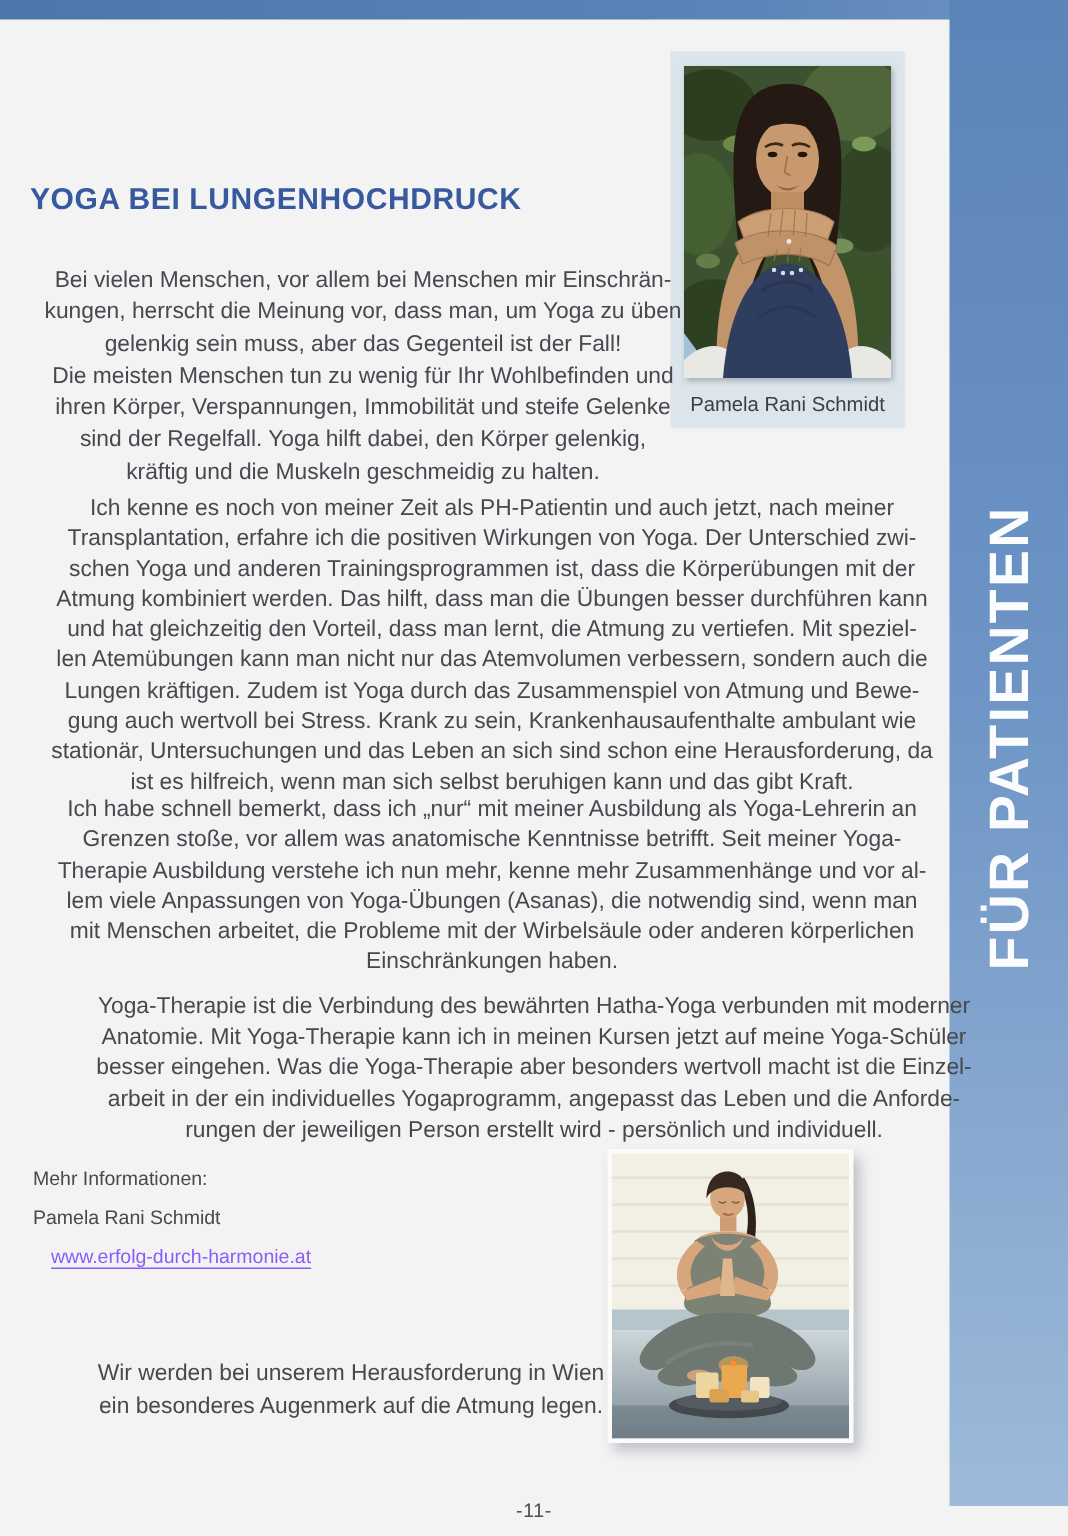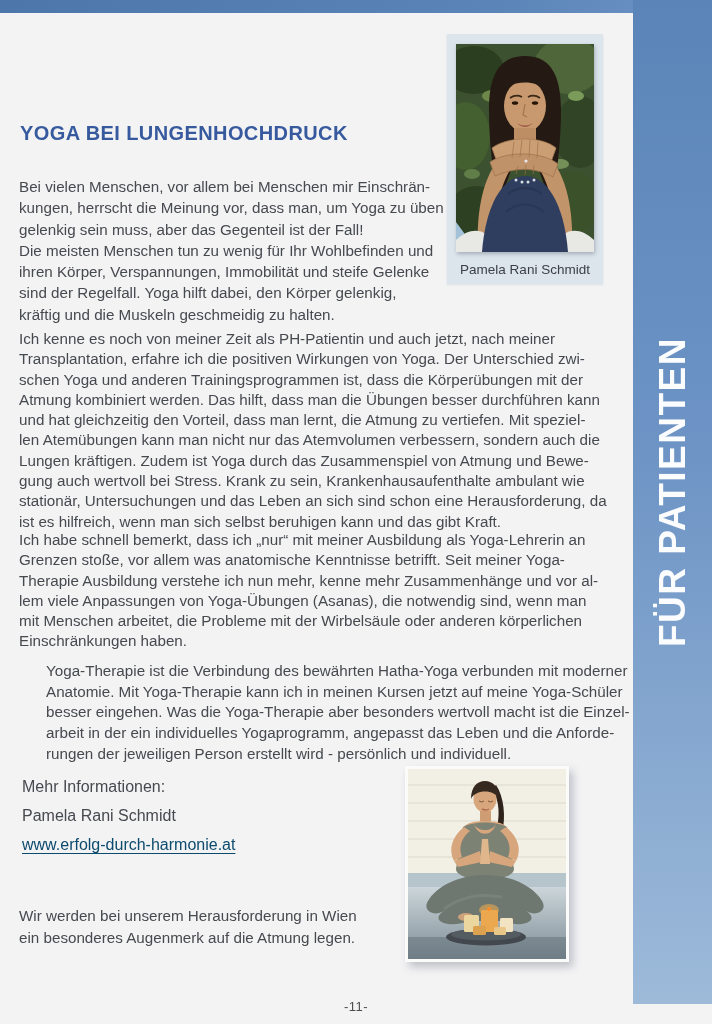--- a/index.html
+++ b/index.html
@@ -14,37 +14,37 @@
   .sidebar{position:absolute;left:633px;top:0;width:79px;height:1004px;
     background:linear-gradient(180deg,#5b84b8 0%,#6d94c5 45%,#9dbad9 100%);}
   .sidebar-label{
     position:absolute;left:50%;top:492px;
     transform:translate(-50%,-50%) rotate(-90deg);
     white-space:nowrap;color:#fbfcfd;font-weight:bold;
     font-size:37px;letter-spacing:1.5px;
   }
   .title{position:absolute;left:20px;top:122px;margin:0;
     font-size:20px;font-weight:bold;letter-spacing:.4px;color:#375a9e;}
-  .para{position:absolute;margin:0;font-size:15.2px;}
+  .para{position:absolute;margin:0;font-size:15.2px;text-align:center;}
   .p1{left:19px;top:176px;width:446px;line-height:21.3px;}
   .p2{left:19px;top:329px;width:618px;line-height:20.3px;}
   .p3{left:19px;top:530px;width:618px;line-height:20.3px;}
   .p4{left:6px;top:661px;width:620px;line-height:20.7px;margin-left:40px;}
   .closing{left:19px;top:905px;width:430px;line-height:21.5px;}
   .u{text-underline-offset:2.5px;}
   .portrait-frame{position:absolute;left:447px;top:34px;width:156px;height:250px;
     background:#dde5ec;box-shadow:0 1px 2px rgba(90,100,120,.15);}
   .portrait-frame svg{position:absolute;left:9px;top:10px;display:block;
     box-shadow:1px 2px 4px rgba(60,70,90,.35);}
   .portrait-caption{position:absolute;left:0;bottom:7px;width:100%;
     text-align:center;font-size:13.5px;color:#3b4046;}
-  .contact{position:absolute;left:22px;top:778px;font-size:16px;}
+  .contact{position:absolute;left:22px;top:778px;font-size:13px;}
   .contact-line{margin:0 0 11px 0;}
-  .website-link{display:inline-block;color:#0c4a6e;text-decoration:underline;
-    text-underline-offset:3px;cursor:pointer;}
+  .website-link{display:inline-block;color:#8b5cf6;text-decoration:underline;
+    text-underline-offset:3px;cursor:pointer;margin-left:12px;}
   .yoga-frame{position:absolute;left:405px;top:766px;padding:3px;
     background:#fbfbfa;box-shadow:4px 5px 8px rgba(60,70,90,.28);}
   .yoga-frame svg{display:block;}
   .page-number{position:absolute;left:0;top:999px;width:712px;
     text-align:center;font-size:13px;color:#4d4d4d;letter-spacing:.5px;}
 </style>
 </head>
 <body>
 
 <div class="page">

